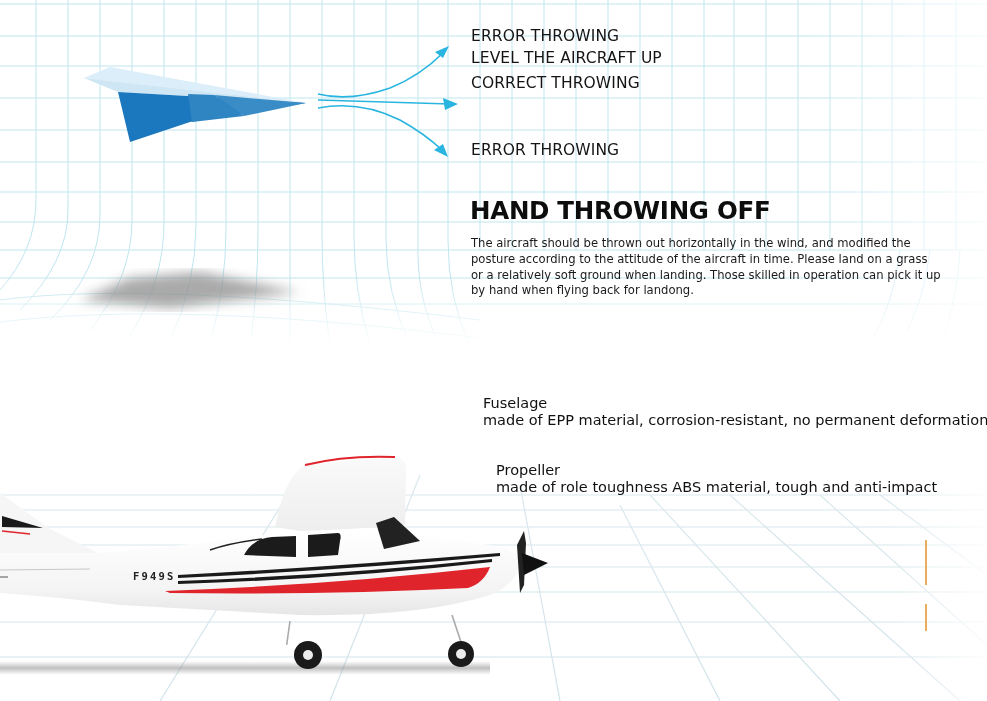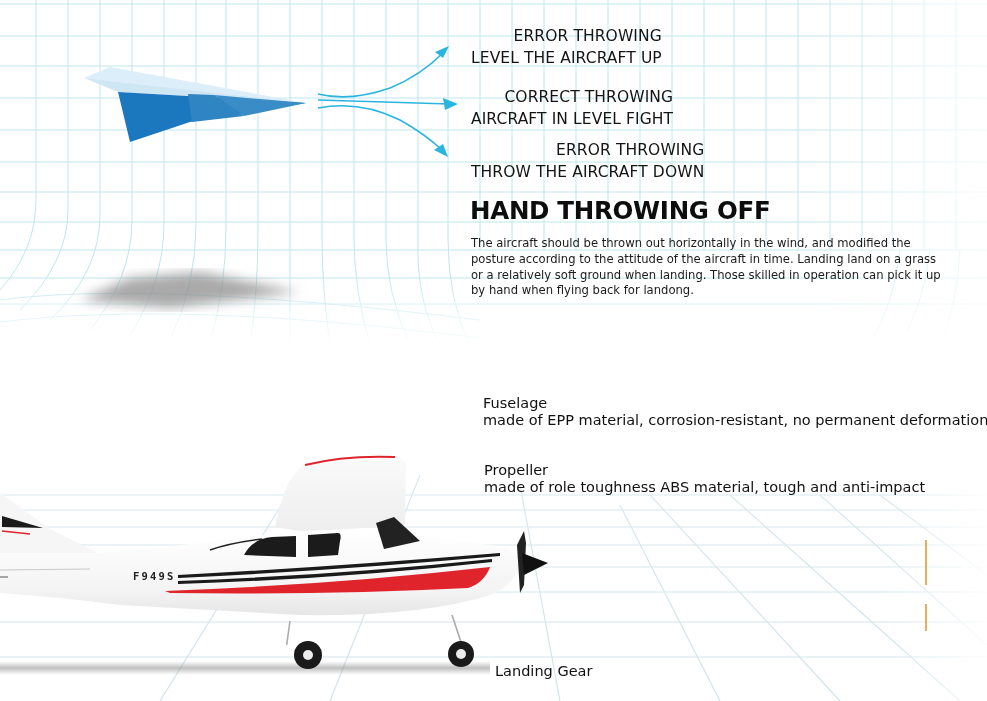--- a/index.html
+++ b/index.html
@@ -13,21 +13,21 @@
 
     
     #top-grid { left: 0; top: 0; width: 987px; height: 345px; }
     #bottom-grid { left: 0; top: 345px; width: 987px; height: 356px; }
 
     
     .throw-label {
       position: absolute; left: 471px;
       font-family: "DejaVu Sans", sans-serif;
       font-size: 15.5px; line-height: 22px; letter-spacing: 0.1px;
-      color: #141414; white-space: nowrap; text-align: right;
+      color: #141414; white-space: nowrap;
     }
     .throw-label .line { display: block; }
 
     #headline {
       position: absolute; left: 470px; top: 196px;
       font-size: 25px; font-weight: bold; letter-spacing: -0.3px;
       color: #0d0d0d; white-space: nowrap;
       transform: scaleX(0.98); transform-origin: left;
     }
     #description {
@@ -144,31 +144,29 @@
     <polygon points="139,8 125,14 133,20"></polygon>
     <polygon points="148,66 133,60 135,72"></polygon>
     <polygon points="138,119 124,112 133,106"></polygon>
   </g>
 </svg>
 
 <div class="throw-label" style="top:25px">
   <span class="line">ERROR THROWING</span>
   <span class="line">LEVEL THE AIRCRAFT UP</span>
 </div>
-<div class="throw-label" style="top:86px">
+<div class="throw-label" style="top:72px">
   <span class="line">CORRECT THROWING</span>
-  <span class="line">AIRCRAFT IN LEVEL FIGHT</span>
 </div>
 <div class="throw-label" style="top:139px">
   <span class="line">ERROR THROWING</span>
-  <span class="line">THROW THE AIRCRAFT DOWN</span>
 </div>
 
 <div id="headline">HAND THROWING OFF</div>
-<div id="description">The aircraft should be thrown out horizontally in the wind, and modified the posture according to the attitude of the aircraft in time. Landing land on a grass or a relatively soft ground when landing. Those skilled in operation can pick it up by hand when flying back for landong.</div>
+<div id="description">The aircraft should be thrown out horizontally in the wind, and modified the posture according to the attitude of the aircraft in time. Please land on a grass or a relatively soft ground when landing. Those skilled in operation can pick it up by hand when flying back for landong.</div>
 
 <svg id="bottom-grid" class="abs" viewBox="0 0 987 356" width="987" height="356">
   <defs>
     <linearGradient id="floorFade" x1="0" x2="0" y1="0" y2="1">
       <stop offset="0" stop-color="#fff" stop-opacity="1"></stop>
       <stop offset="0.38" stop-color="#fff" stop-opacity="0.2"></stop>
       <stop offset="1" stop-color="#fff" stop-opacity="0"></stop>
     </linearGradient>
     <linearGradient id="floorFadeR" x1="0" x2="1" y1="0" y2="0">
       <stop offset="0" stop-color="#fff" stop-opacity="0"></stop>
@@ -259,19 +257,18 @@
     <circle cx="308" cy="210" r="5" fill="#ececec"></circle>
     <circle cx="461" cy="209" r="13" fill="#1a1a1a"></circle>
     <circle cx="461" cy="209" r="5" fill="#ececec"></circle>
   </g>
 </svg>
 
 <div class="feature" style="left:483px;top:395px">
   <span class="f-title">Fuselage</span>
   <span class="f-desc">made of EPP material, corrosion-resistant, no permanent deformation.</span>
 </div>
-<div class="feature" style="left:484px;top:462px">
+<div class="feature" style="left:496px;top:462px">
   <span class="f-title">Propeller</span>
   <span class="f-desc">made of role toughness ABS material, tough and anti-impact</span>
 </div>
 <div class="feature" style="left:495px;top:663px">
-  <span class="f-title">Landing Gear</span>
 </div>
 
 </body></html>

